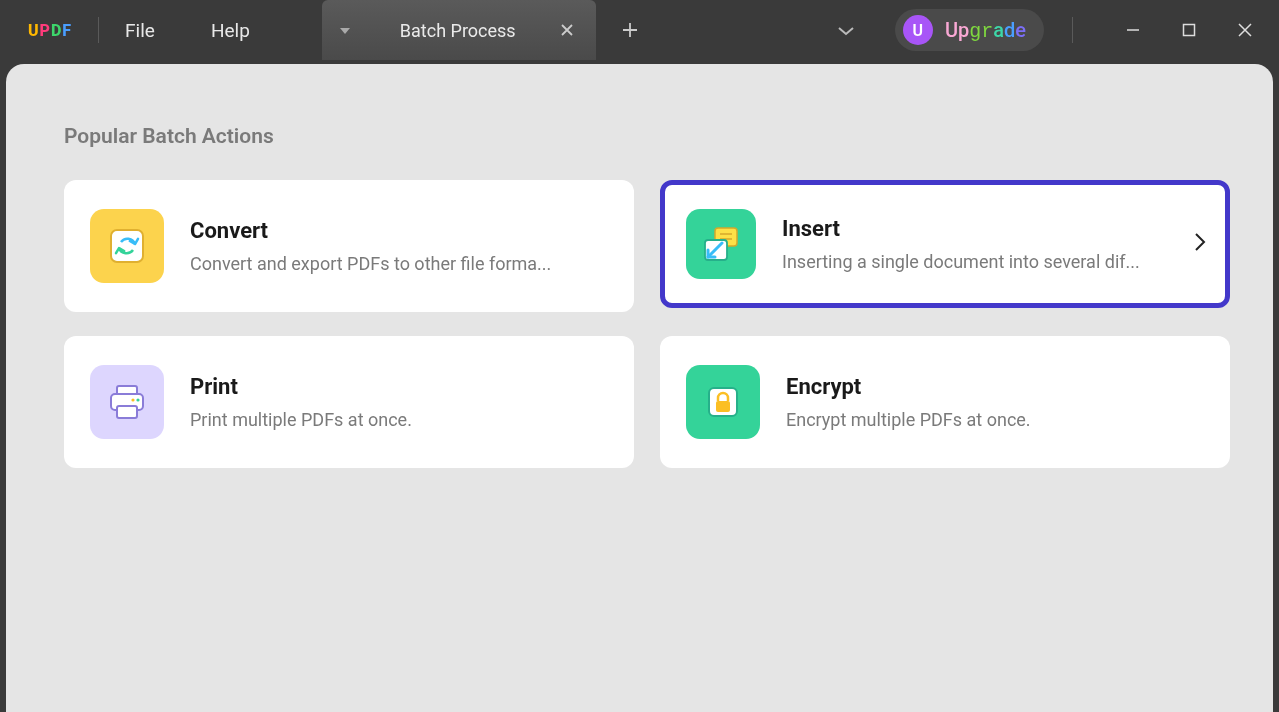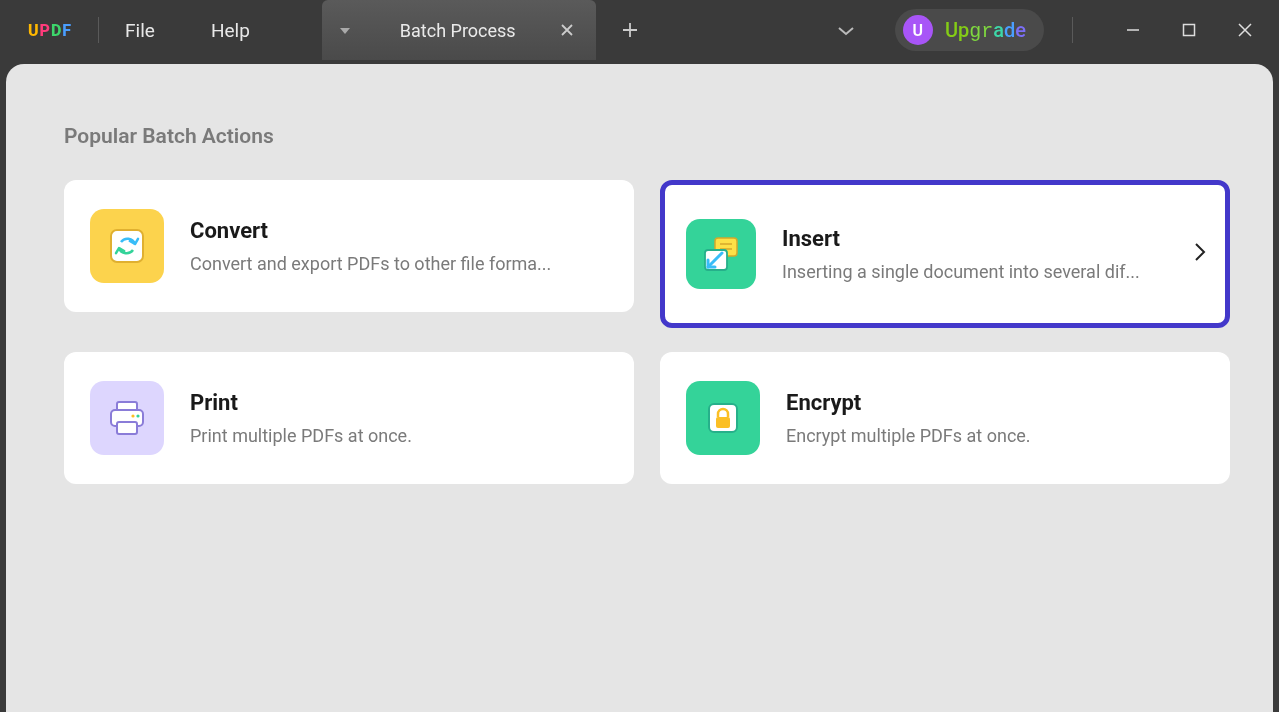--- a/index.html
+++ b/index.html
@@ -44,21 +44,21 @@
   padding: 6px 18px 6px 8px;
   cursor: pointer;
 }
 .avatar {
   width: 30px; height: 30px; border-radius: 50%;
   background: #a855f7; color: #fff; font-weight: 600;
   display: flex; align-items: center; justify-content: center;
   margin-right: 12px; font-size: 16px;
 }
 .upgrade-text { font-size: 20px; font-weight: 500; }
-.upgrade-text .g1 { color: #84cc16; }
+.upgrade-text .g1 { color: #f9a8d4; }
 .upgrade-text .g2 { color: #7fd83f; font-family: Liberation Mono, monospace; }
 .upgrade-text .g3 { color: #3dd6a8; }
 .upgrade-text .g4 { color: #4a9eff; }
 .upgrade-text .g5 { color: #7b6ef6; }
 
 .win-ctrl { color: #ddd; margin-left: 28px; cursor: pointer; display: flex; align-items: center; justify-content: center; width: 28px; }
 
 .content {
   background: #e5e5e5;
   border-radius: 18px 18px 0 0;
@@ -78,21 +78,21 @@
   border-radius: 12px;
   padding: 24px 24px 24px 26px;
   display: flex;
   align-items: center;
   cursor: pointer;
   height: 132px;
 }
 .card.selected {
   border: 5px solid #4338ca;
   padding: 19px 19px 19px 21px;
-  height: 148px;
+  height: 128px;
 }
 .card-icon {
   width: 74px; height: 74px; border-radius: 14px;
   display: flex; align-items: center; justify-content: center;
   margin-right: 26px; flex-shrink: 0;
 }
 .card.selected .card-icon { width: 70px; height: 70px; }
 .card-body { flex: 1; min-width: 0; }
 .card-title { font-size: 22px; font-weight: 700; color: #1a1a1a; margin-bottom: 10px; }
 .card-desc { font-size: 18px; color: #7a7a7a; white-space: nowrap; overflow: hidden; text-overflow: ellipsis; }

